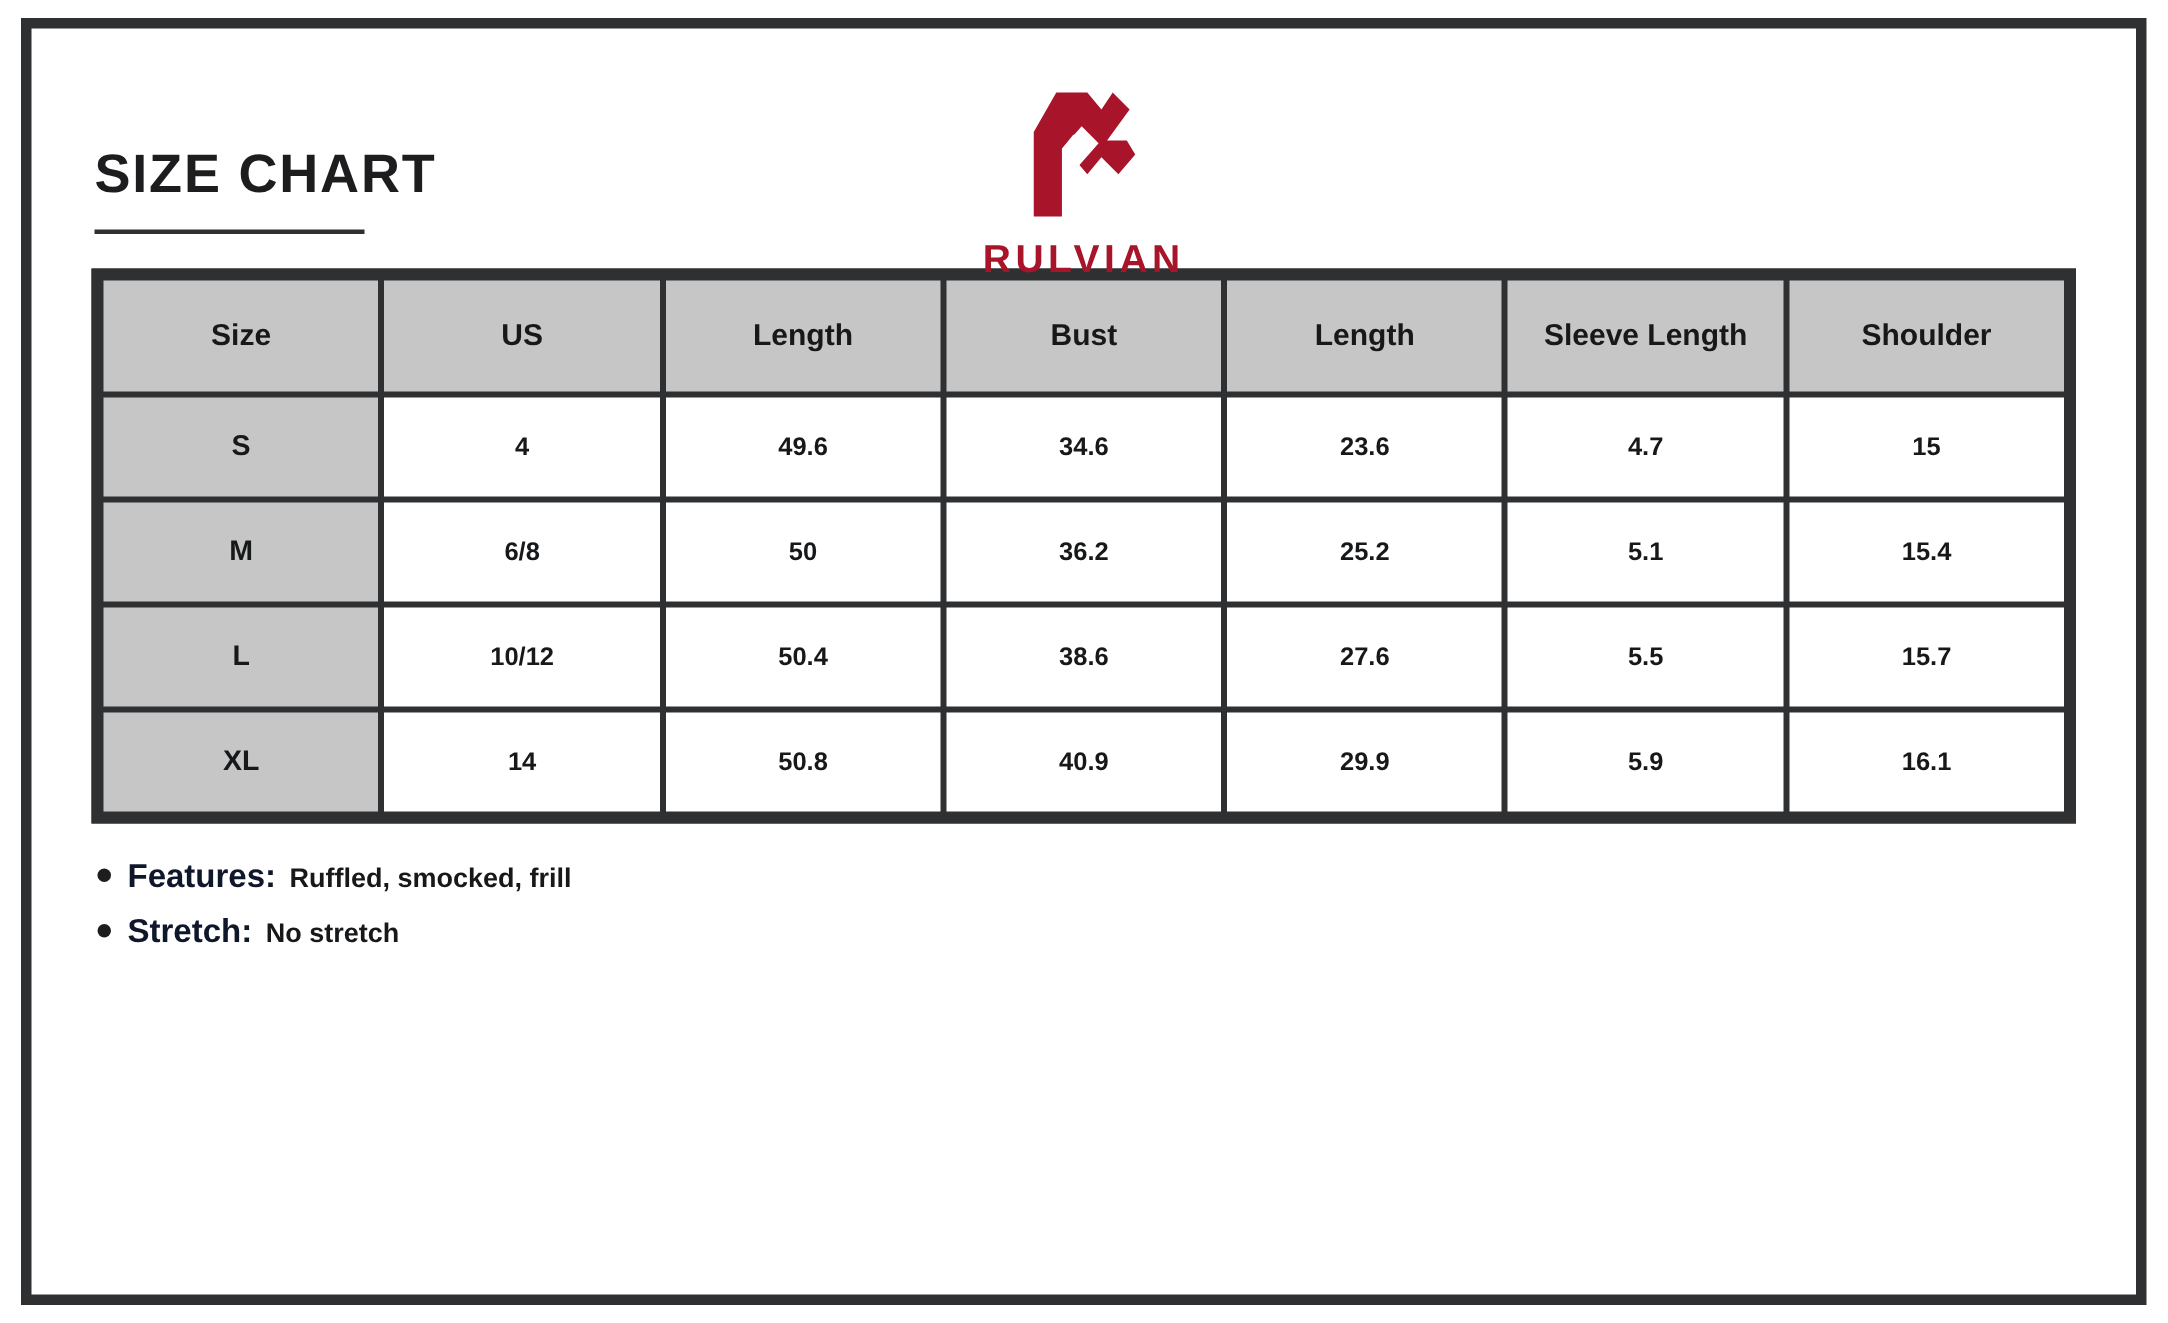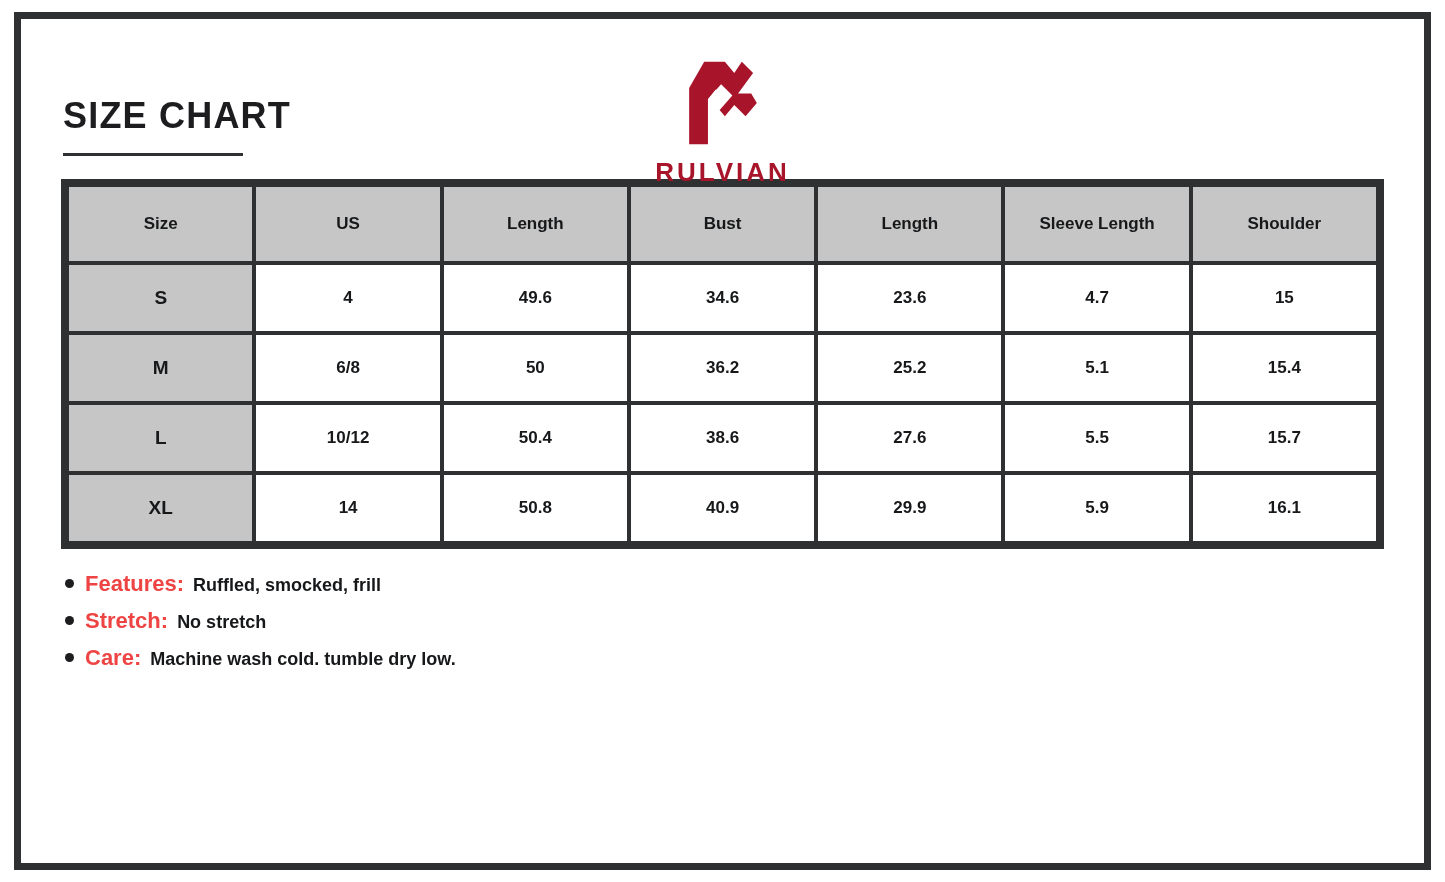--- a/index.html
+++ b/index.html
@@ -104,21 +104,21 @@
     font-size: 17px;
     font-weight: bold;
     color: #17181a;
     height: 66px;
     padding: 0 4px;
     font-family: "Liberation Sans", sans-serif;
   }
   table.size-chart thead th {
     background: #c6c6c6;
     height: 74px;
-    font-size: 17px;
+    font-size: 20px;
   }
   table.size-chart tbody td.size-cell {
     background: #c6c6c6;
     font-size: 19px;
   }
   table.size-chart col.c-size { width: 14.3%; }
 
   
   .features {
     margin-top: 22px;
@@ -137,21 +137,21 @@
     background: #1d1d1f;
     display: inline-block;
     margin-right: 11px;
     flex: 0 0 auto;
     position: relative;
     top: -3px;
   }
   .feat-label {
     font-size: 22px;
     font-weight: bold;
-    color: #ef4444;
+    color: #0f172a;
     margin-right: 9px;
     font-family: "Liberation Sans", sans-serif;
   }
   .feat-value {
     font-size: 18px;
     font-weight: bold;
     color: #17181a;
     font-family: "Liberation Sans", sans-serif;
   }
 </style>
@@ -243,22 +243,17 @@
         <li>
           <span class="bullet"></span>
           <span class="feat-label">Features:</span>
           <span class="feat-value">Ruffled, smocked, frill</span>
         </li>
         <li>
           <span class="bullet"></span>
           <span class="feat-label">Stretch:</span>
           <span class="feat-value">No stretch</span>
         </li>
-        <li>
-          <span class="bullet"></span>
-          <span class="feat-label">Care:</span>
-          <span class="feat-value">Machine wash cold. tumble dry low.</span>
-        </li>
       </ul>
 
     </div>
   </div>
 </div>
 
 </body></html>

